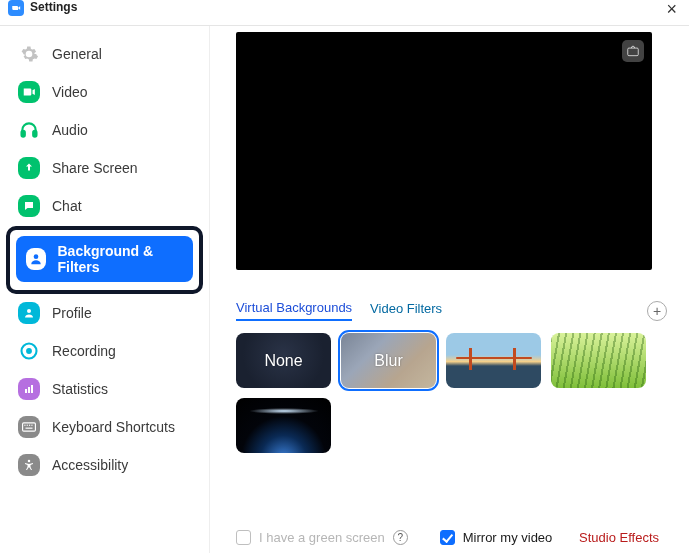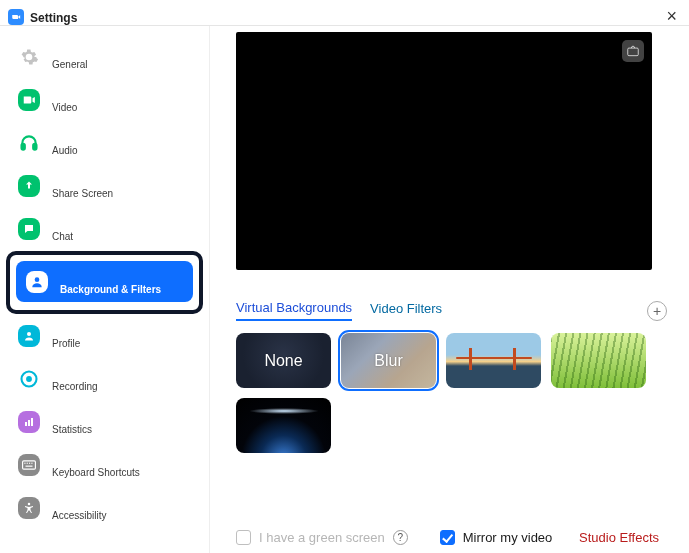--- a/index.html
+++ b/index.html
@@ -1,29 +1,29 @@
 <!DOCTYPE html>
 <html><head>
 <meta charset="utf-8">
 <style>
 * { box-sizing: border-box; margin: 0; padding: 0; }
 body { font-family: -apple-system, BlinkMacSystemFont, "Segoe UI", Arial, sans-serif; font-size: 13px; color: #1a1a1a; background: #fff; width: 689px; height: 553px; overflow: hidden; position: relative; }
 
-.titlebar { display: flex; align-items: flex-end; height: 26px; padding: 0 8px; border-bottom: 1px solid #e5e5e5; }
+.titlebar { display: flex; align-items: flex-start; height: 26px; padding: 0 8px; border-bottom: 1px solid #e5e5e5; }
 .titlebar .app-icon { width: 16px; height: 16px; border-radius: 4px; background: #2D8CFF; display:flex; align-items:center; justify-content:center; margin-right:6px;}
 .titlebar .app-icon svg { width:10px; height:10px; fill:#fff;}
 .titlebar .title { font-size: 12px; font-weight: 600; color:#222; flex:1; }
 .titlebar .close { font-size:18px; color:#333; cursor:pointer; line-height:1; padding:0 4px;}
 
 .content { display:flex; height: calc(553px - 26px); }
 
 .sidebar { width: 210px; padding: 10px 8px; border-right: 1px solid #eee; }
 .nav-item { display:flex; align-items:center; padding: 7px 10px; border-radius: 8px; cursor:pointer; color:#3a3a3a; margin-bottom:2px;}
 .nav-item .icon-wrap { width:22px; height:22px; border-radius:8px; display:flex; align-items:center; justify-content:center; margin-right:12px;}
-.nav-item .lbl { font-size:10px;margin-top:16px; }
+.nav-item .lbl { font-size:14px; }
 .nav-item.selected { background: #0E6EFF; color:#fff; font-weight:600;}
 .nav-hl { border:4px solid #0f172a; border-radius:10px; padding:6px; margin: 1px -2px;}
 
 .main { flex:1; position:relative; padding: 6px 18px 0 26px; }
 .preview { width: 416px; height: 238px; background:#000; border-radius:2px; position:relative; }
 .preview .rot-icon { position:absolute; top:8px; right:8px; width:22px; height:22px; border-radius:5px; background: rgba(120,120,120,0.55); display:flex; align-items:center; justify-content:center;}
 .preview .rot-icon svg { width:14px; height:14px; stroke:#e7e7e7; fill:none; stroke-width:1.4;}
 
 .tabs { display:flex; gap:18px; margin-top: 30px; align-items:center;}
 .tabs .tab { font-size:13px; color:#0369a1; padding-bottom:4px; cursor:pointer;}

